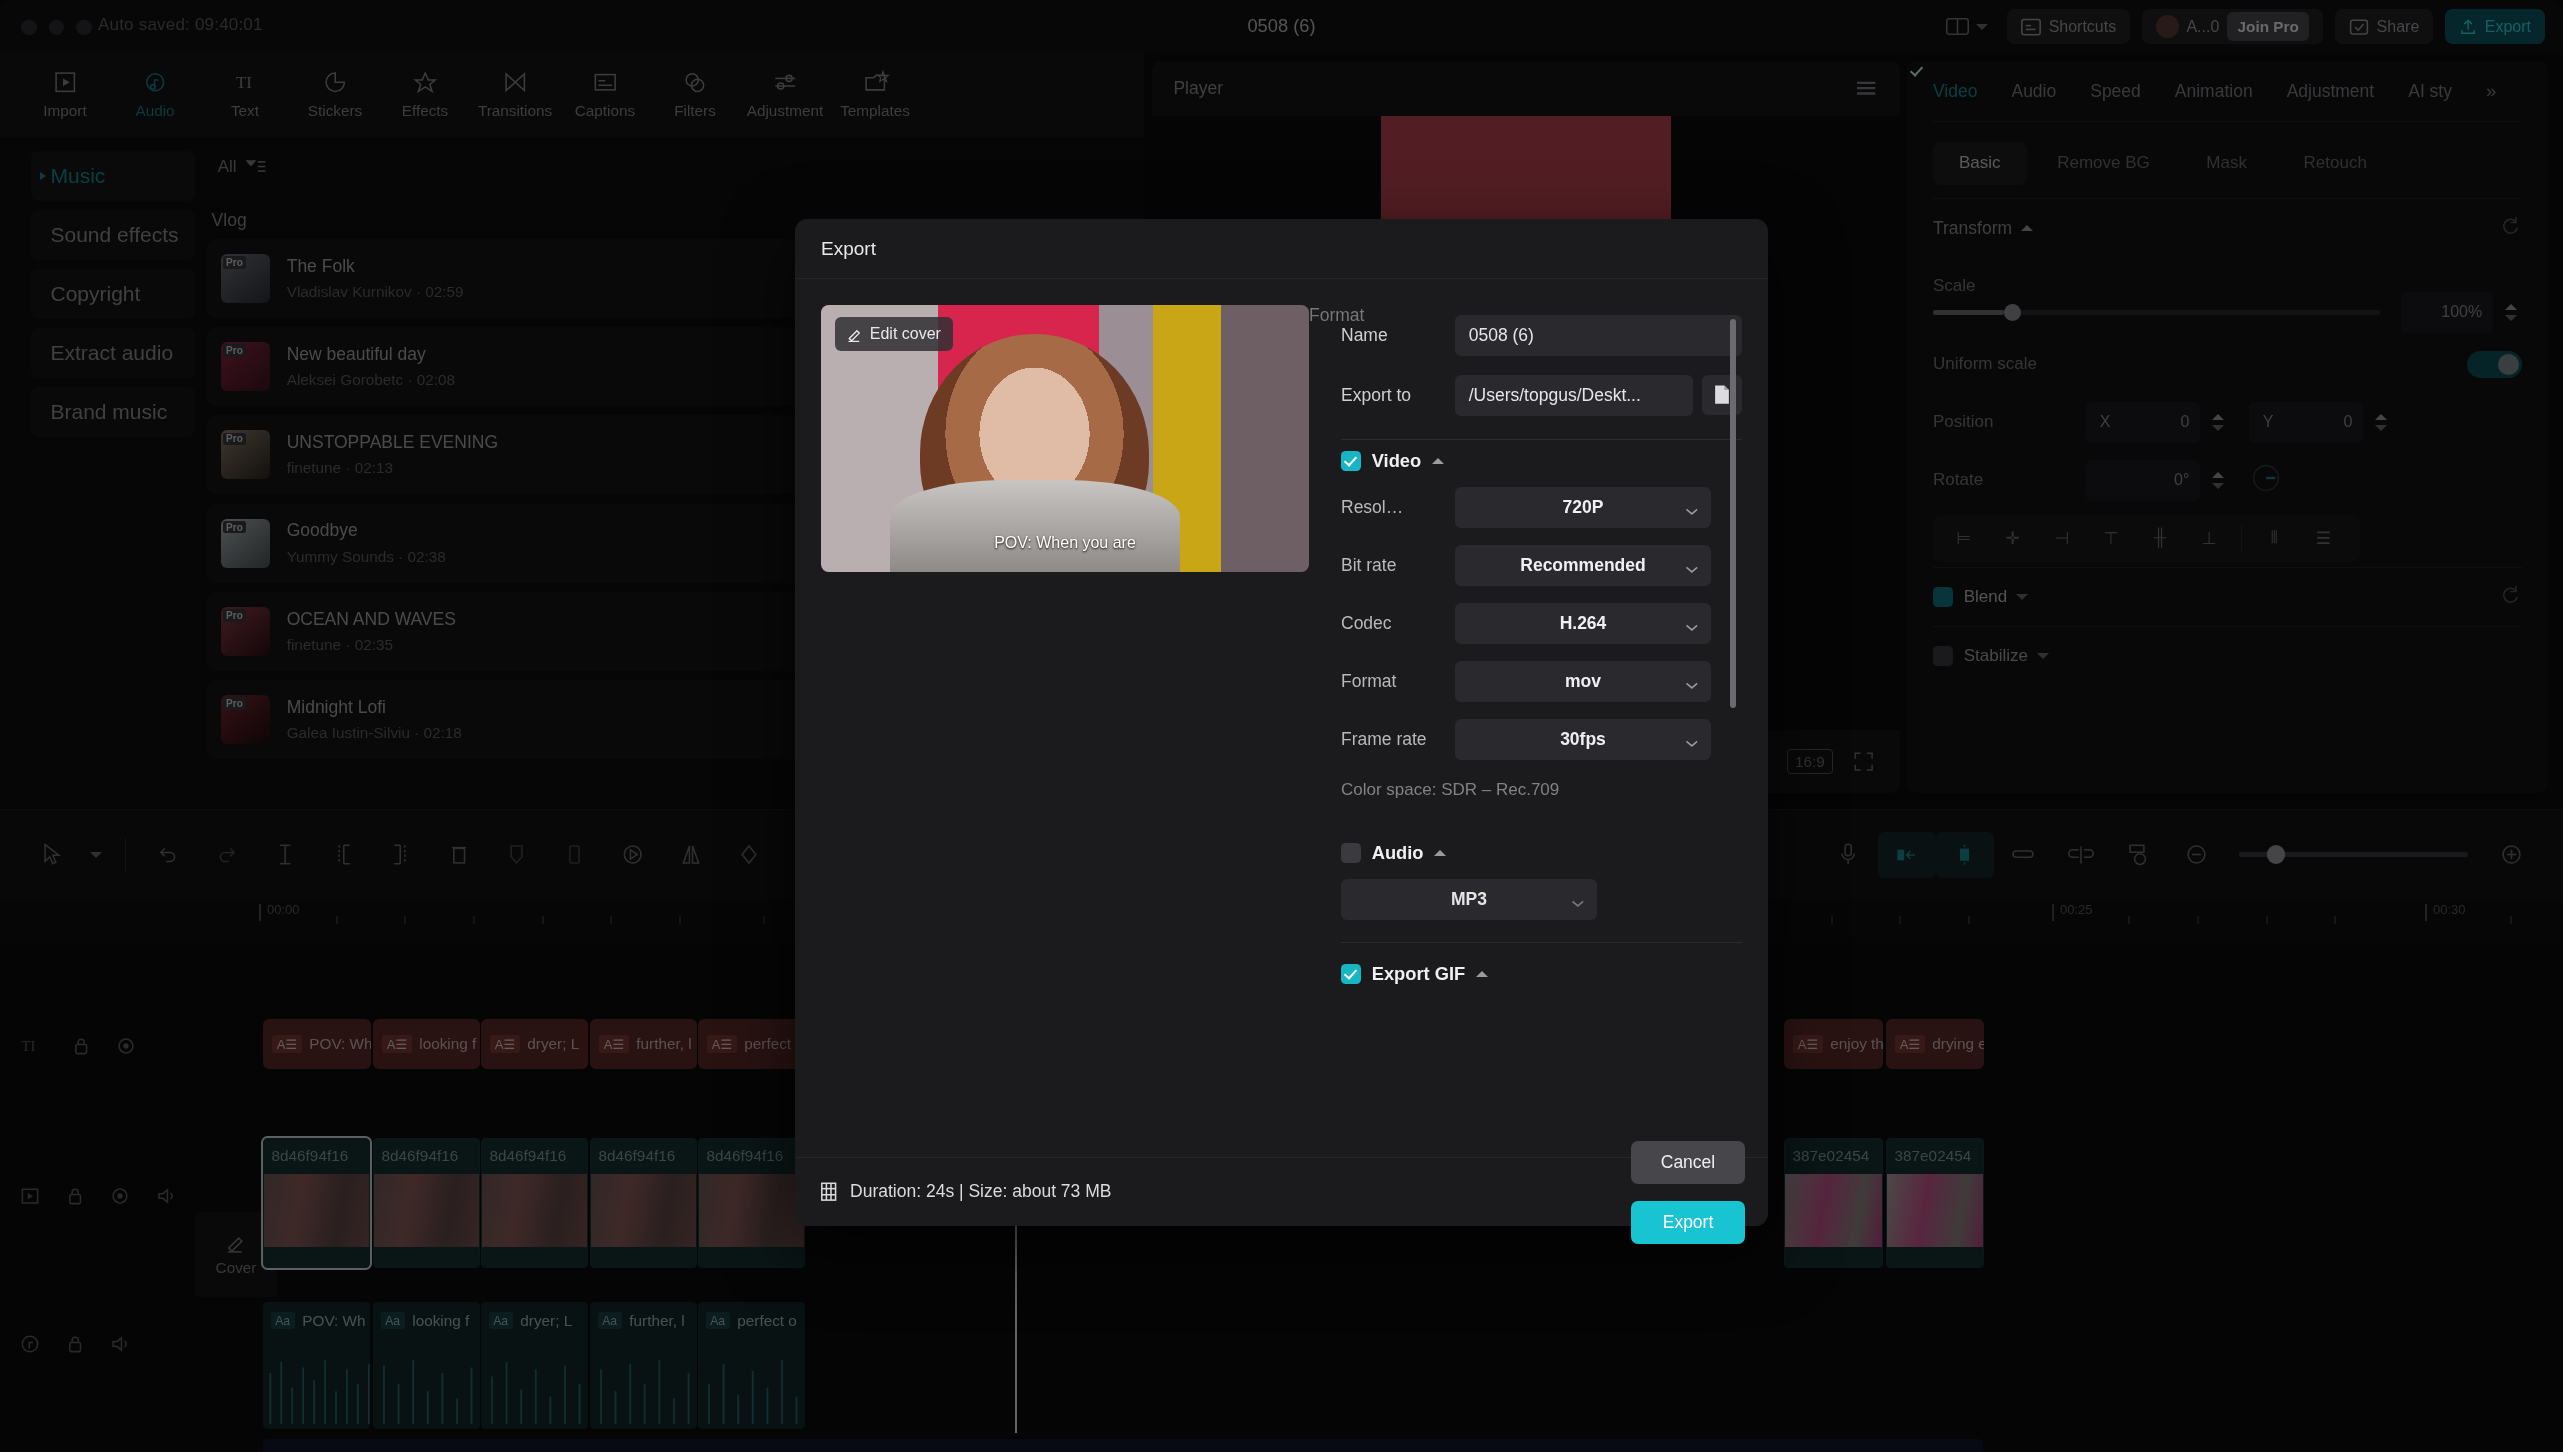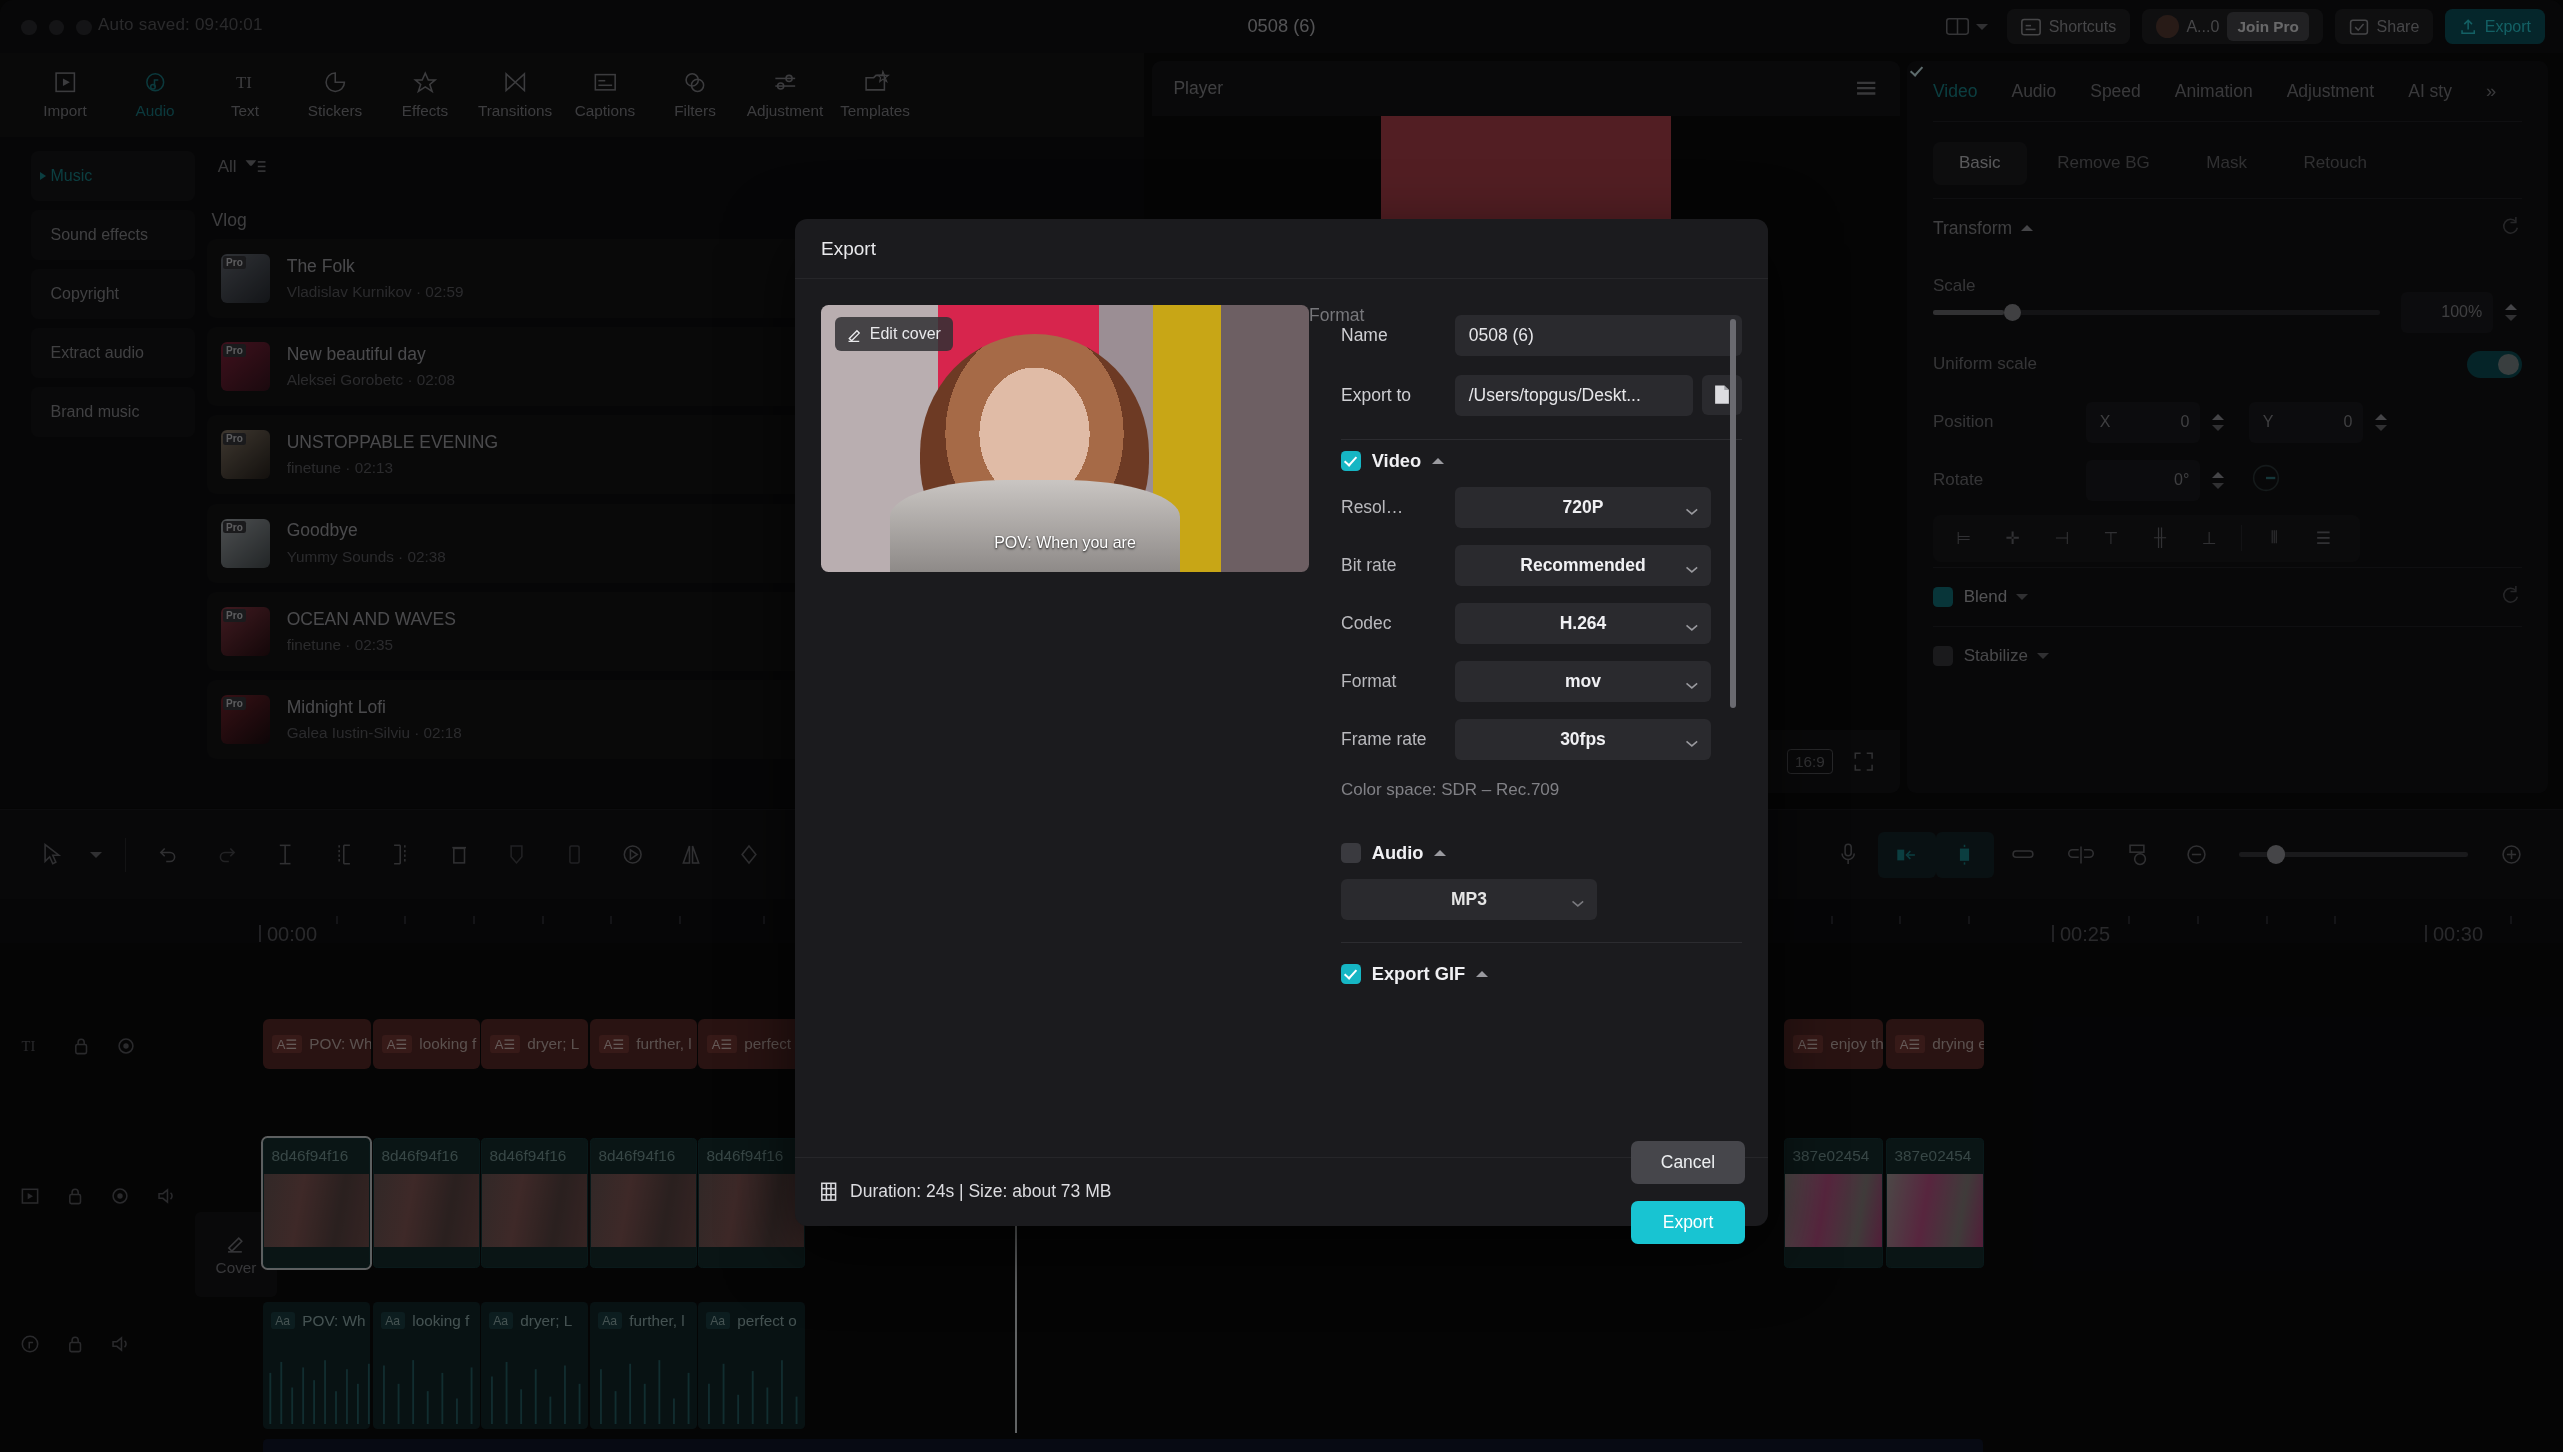--- a/index.html
+++ b/index.html
@@ -68,21 +68,21 @@
   .mt svg { display:block; }
 
   
   .lib {
     position:absolute; left:0; top:137px; width:1144px; height:671px;
     background:#0f0f11; display:flex;
   }
   .libnav { width:207px; padding:13.7px 12.2px 0 30.5px; }
   .libnav-item {
     height:50px; border-radius:7.6px; display:flex; align-items:center;
-    padding-left:20px; font-size:16px; color:#8e8e92; margin-bottom:9.2px;
+    padding-left:20px; font-size:21px; color:#8e8e92; margin-bottom:9.2px;
     background:#151517; position:relative;
   }
   .libnav-item.active { color:#1a8a8f; background:#17171a; }
   .libnav-item.active:before {
     content:""; position:absolute; left:9.2px; top:21.4px;
     border-left:6.1px solid #1a8a8f; border-top:4.6px solid transparent; border-bottom:4.6px solid transparent;
   }
   .libmain { flex:1; padding:12.2px 0 0 0; position:relative; }
   .searchrow { display:flex; align-items:center; gap:13.7px; padding-right:13.7px; }
   .searchbox {
@@ -182,21 +182,21 @@
   }
   .tlic { width:58px; height:46px; display:flex; align-items:center; justify-content:center; color:#6b6b70; }
   .tlic.teal { color:#1a8a8f; background:#15272a; border-radius:6.1px; }
   .vdiv { width:0.8px; height:34px; background:#2a2a2e; margin:0 13.7px; }
   .zoomslider { width:229px; height:4.6px; background:#3a3a3e; border-radius:2.3px; position:relative; margin:0 13.7px;}
   .zoomslider .zk { position:absolute; left:12%; top:-6.9px; width:18.3px; height:18.3px; border-radius:9.2px; background:#9a9a9f;}
 
   .ruler {
     position:absolute; left:0; top:899px; width:2563px; height:44px; background:#0f0f11;
   }
-  .ruler .lbl { position:absolute; top:24px; font-size:20px; color:#5b5b60; }
+  .ruler .lbl { position:absolute; top:3px; font-size:13px; color:#5b5b60; }
   .ruler .lbl:before { content:""; position:absolute; left:-7.6px; top:1.5px; width:1.5px; height:17px; background:#4a4a50; }
   .ruler .tick { position:absolute; top:17px; width:1.5px; height:7.6px; background:#2e2e33; }
 
   .tracks { position:absolute; left:0; top:943px; width:2563px; height:488px; background:#0c0c0d; }
   .trk-head { position:absolute; left:20px; width:229px; display:flex; align-items:center; gap:26px; color:#5d5d62; }
   .cover-btn {
     position:absolute; width:82px; height:85px; border-radius:6.1px; background:#161618;
     display:flex; flex-direction:column; align-items:center; justify-content:center;
     gap:6.1px; color:#7b7b80; font-size:15.3px;
   }

